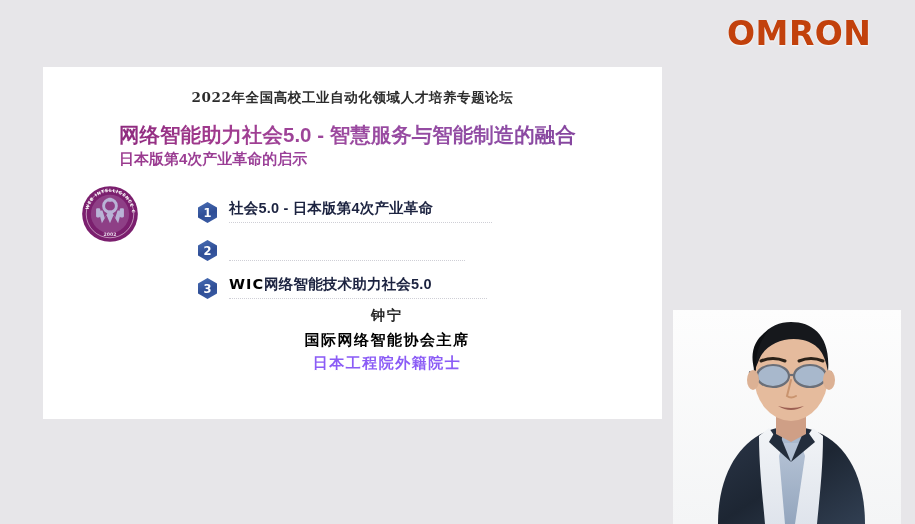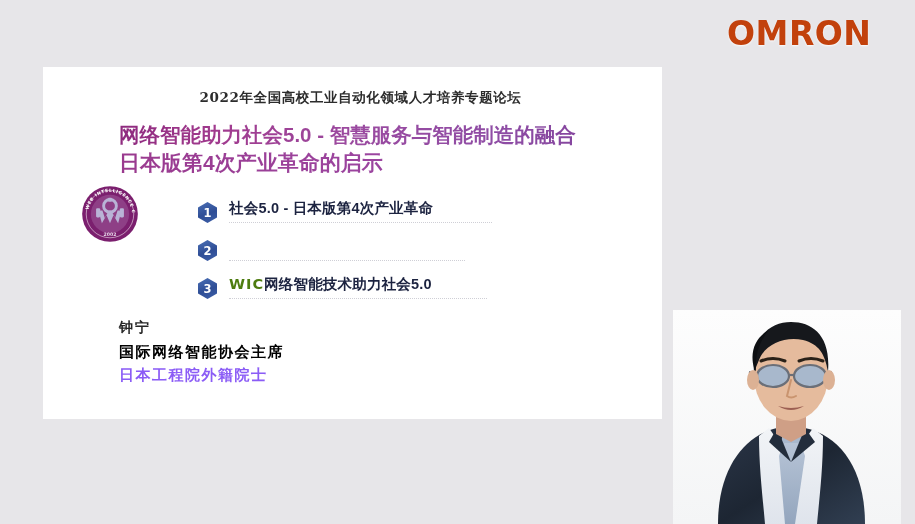--- a/index.html
+++ b/index.html
@@ -25,21 +25,20 @@
     position:absolute;left:43px;top:67px;width:619px;height:352px;
     background:#ffffff;
   }
 
   .slide-header{
     position:absolute;left:0;top:22px;width:100%;
     text-align:center;
     font-family:"DejaVu Serif","Liberation Serif",serif;
     font-size:13.5px;font-weight:bold;color:#2c2c2c;
     letter-spacing:0.6px;
-    padding-left:8px;
   }
 
   
   .emblem{
     position:absolute;left:38px;top:118px;
     width:58px;height:58px;
   }
 
   
   .title-block{
@@ -48,21 +47,21 @@
   }
   .title-main{
     font-size:20.5px;font-weight:bold;line-height:1.25;
     background:linear-gradient(90deg,#8e2a7e 0%,#a13a8e 18%,#9a4aa0 45%,#8f4da5 70%,#7c3f99 100%);
     -webkit-background-clip:text;background-clip:text;
     color:transparent;-webkit-text-fill-color:transparent;
     white-space:nowrap;
   }
   .title-sub{
     margin-top:2px;
-    font-size:21px;font-weight:bold;line-height:1.25;
+    font-size:15px;font-weight:bold;line-height:1.25;
     background:linear-gradient(90deg,#9a3a8e 0%,#9b45a0 50%,#8a3f9c 100%);
     -webkit-background-clip:text;background-clip:text;
     color:transparent;-webkit-text-fill-color:transparent;
   }
 
   
   .agenda{
     position:absolute;left:155px;top:132px;width:300px;
   }
   .agenda-row{
@@ -77,35 +76,35 @@
     background:linear-gradient(160deg,#4a6fb5 0%,#2f4e96 55%,#3d5fa8 100%);
     clip-path:polygon(50% 0%,100% 26%,100% 74%,50% 100%,0% 74%,0% 26%);
     box-shadow:0 0 4px rgba(120,150,210,.55);
   }
   .agenda-text{
     position:absolute;left:31px;top:0px;
     font-size:14.5px;font-weight:bold;color:#1c2340;
     white-space:nowrap;letter-spacing:0.2px;
   }
   .agenda-text .wic{
-    color:#4d7c0f;
+    color:#000000;
     font-family:"DejaVu Sans",sans-serif;
     letter-spacing:1px;
   }
   .agenda-rule{
     position:absolute;left:31px;top:23px;width:263px;height:0;
     border-top:1.5px dotted #cfcfd6;
   }
   .agenda-row:nth-child(2) .agenda-rule{width:236px;}
   .agenda-row:nth-child(3) .agenda-rule{width:258px;}
 
   
   .speaker{
-    position:absolute;left:76px;top:252px;width:536px;
-    text-align:left;
+    position:absolute;left:76px;top:240px;width:536px;
+    text-align:center;
     font-family:"DejaVu Serif","Liberation Serif",serif;
   }
   .speaker-name{
     font-size:14px;font-weight:bold;color:#262626;letter-spacing:2px;
   }
   .speaker-role1{
     margin-top:6px;
     font-size:15px;font-weight:bold;color:#000000;letter-spacing:1.5px;
   }
   .speaker-role2{

